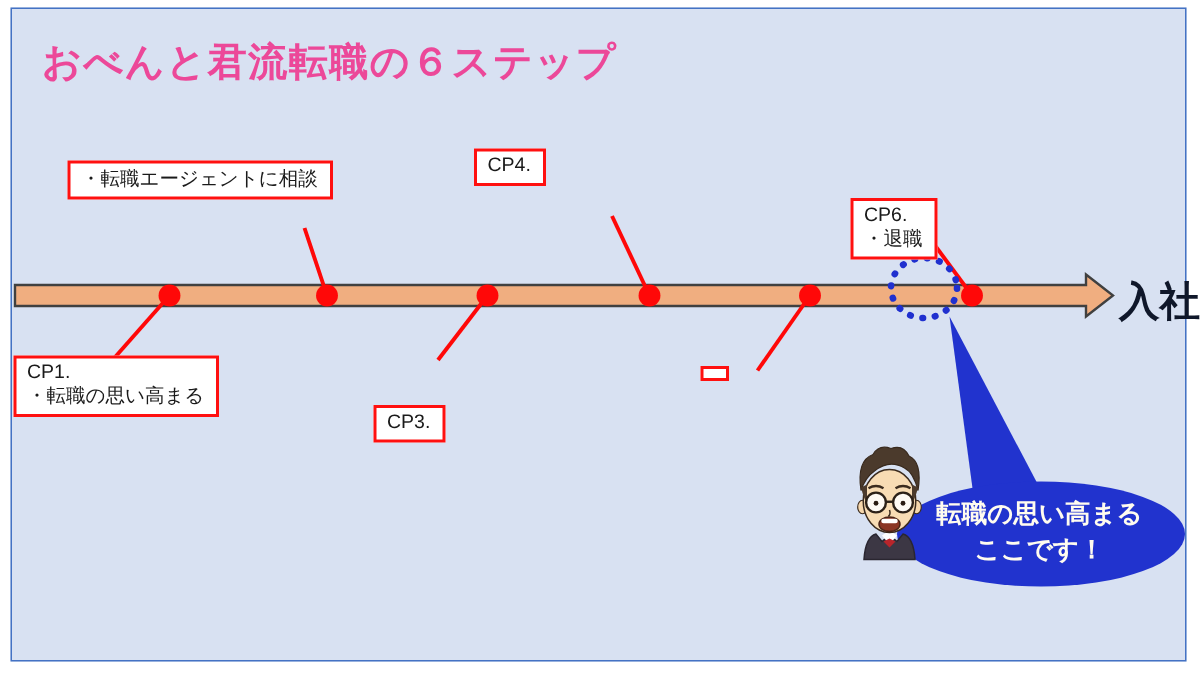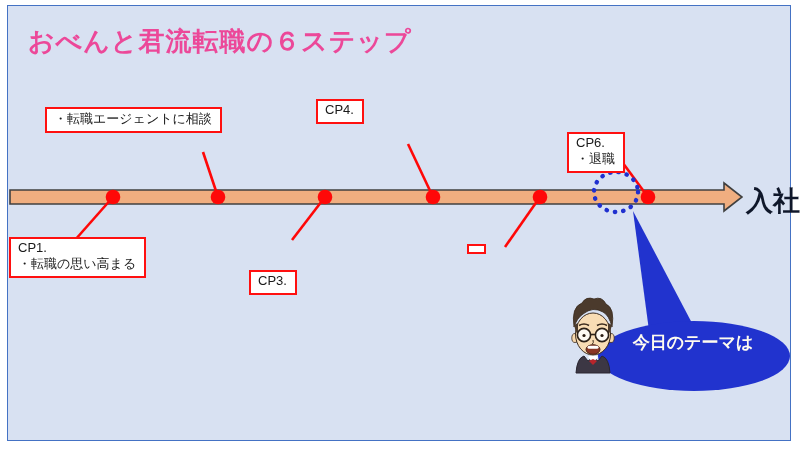--- a/index.html
+++ b/index.html
@@ -117,14 +117,15 @@
 <div class="cp-box" style="left:467px;top:244px;">
 </div>
 <div class="cp-box" style="left:567px;top:104px;margin-top:28px;">
   <div class="cp-id">CP6.</div>
   <div class="cp-label">・退職</div>
 </div>
 
 <div class="join-label">入社</div>
 
 <div class="bubble-text">
-  <div>今日のテーマは</div>
+  <div>転職の思い高まる</div>
+  <div>ここです！</div>
 </div>
 
 </body></html>

